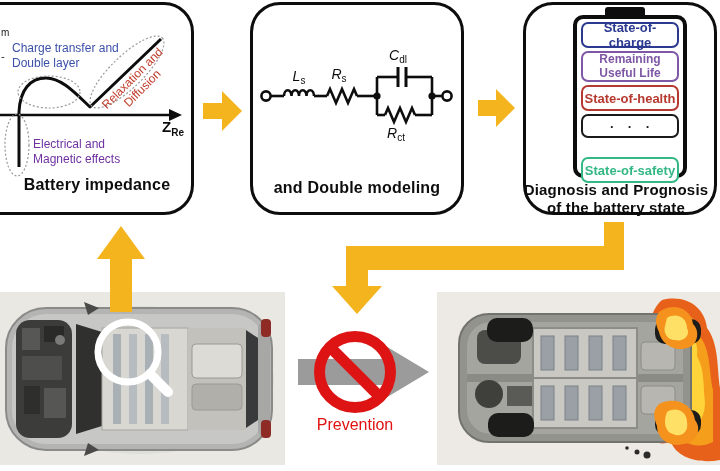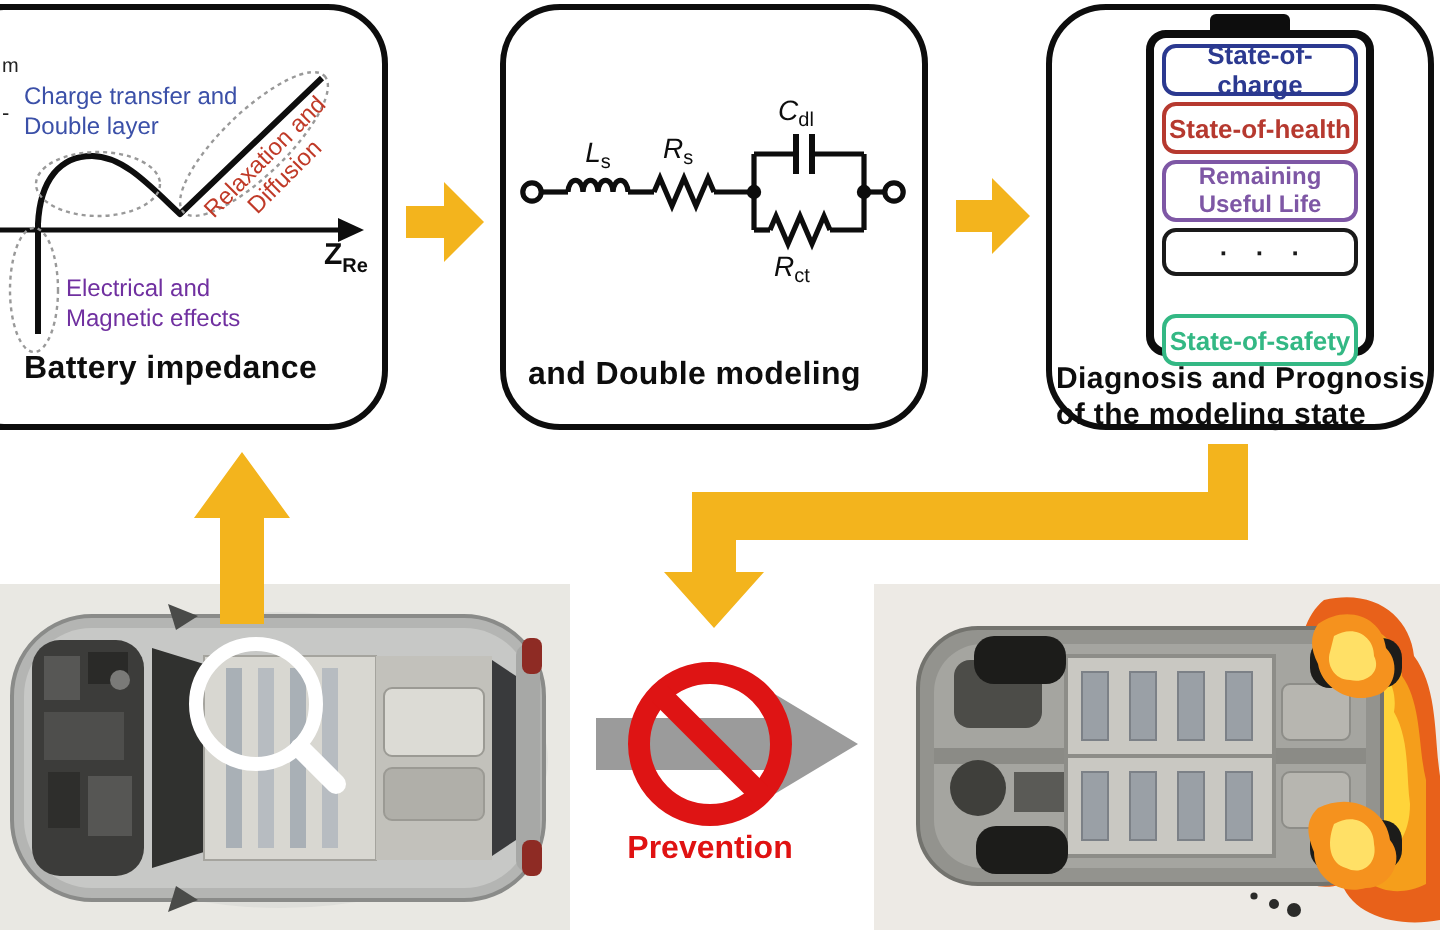--- a/index.html
+++ b/index.html
@@ -8,22 +8,22 @@
     background:#ffffff; font-family:"Liberation Sans", sans-serif;
   }
   .box {
     position:absolute; background:#ffffff; border:3.5px solid #0d0d0d;
     border-radius:30px; box-sizing:border-box;
   }
   #impedance-box { left:-28px; top:2px; width:222px; height:213px; }
   #modeling-box  { left:250px; top:2px; width:214px; height:213px; }
   #diagnosis-box { left:523px; top:2px; width:194px; height:213px; }
   .box-title {
-    position:absolute; font-weight:bold; color:#0d0d0d;
-    font-size:16px; line-height:18px; letter-spacing:0.2px;margin-left:12px;
+    position:absolute; text-align:center; font-weight:bold; color:#0d0d0d;
+    font-size:16px; line-height:18px; letter-spacing:0.2px;
   }
   #impedance-title { left:0px;   top:176px; width:194px; }
   #modeling-title  { left:252px; top:179px; width:210px; }
   #diagnosis-title { left:516px; top:181px; width:200px; font-size:15px; }
   svg { position:absolute; }
   #nyquist-plot { left:0; top:8px; }
   #circuit-diagram { left:250px; top:30px; }
   #left-photo { left:0; top:292px; }
   #right-photo { left:437px; top:292px; }
   #overlay { left:0; top:0; z-index:6; pointer-events:none; }
@@ -42,21 +42,21 @@
   .bat-item {
     border:2px solid #333; border-radius:7px; background:#fff;
     display:flex; align-items:center; justify-content:center;
     font-weight:bold; font-size:13px; height:26px; flex:none;
     box-sizing:border-box; text-align:center;
   }
   #bat-item-rul { height:31px; flex-direction:column; font-size:12px; line-height:13.5px; }
   #bat-item-dots { height:24px; font-size:13px; letter-spacing:5px; padding-left:5px; }
   #prevention-label {
     position:absolute; left:297px; top:416px; width:116px; text-align:center;
-    font-weight:bold; font-size:16px;
+    font-weight:normal; font-size:16px;
   }
   text { font-family:"Liberation Sans", sans-serif; }
 </style>
 </head>
 <body>
 
 <div id="canvas">
 
   <div id="impedance-box" class="box"></div>
   <div id="modeling-box" class="box"></div>
@@ -130,31 +130,31 @@
       <tspan>R</tspan><tspan dy="3" font-size="10" font-style="normal">ct</tspan>
     </text>
   </svg>
   <div id="modeling-title" class="box-title">
     <div>and Double modeling</div>
   </div>
 
   <div id="battery-terminal-tab"></div>
   <div id="battery-icon">
     <div class="bat-item" style="color: rgb(43, 57, 144); border-color: rgb(43, 57, 144);">State-of-charge</div>
-    <div class="bat-item" style="color: rgb(182, 57, 47); border-color: rgb(182, 57, 47);">State-of-health</div>
     <div class="bat-item" id="bat-item-rul" style="color: rgb(126, 87, 165); border-color: rgb(126, 87, 165);">
       <div>Remaining</div>
       <div>Useful Life</div>
     </div>
+    <div class="bat-item" style="color: rgb(182, 57, 47); border-color: rgb(182, 57, 47);">State-of-health</div>
     <div class="bat-item" id="bat-item-dots" style="color: rgb(26, 26, 26); border-color: rgb(26, 26, 26);">· · ·</div>
     <div class="bat-item" style="color: rgb(51, 184, 132); border-color: rgb(51, 184, 132); margin-top: 16px;">State-of-safety</div>
   </div>
   <div id="diagnosis-title" class="box-title">
     <div>Diagnosis and Prognosis</div>
-    <div>of the modeling state</div>
+    <div>of the battery state</div>
   </div>
 
   <svg id="left-photo" width="285" height="173" viewBox="0 0 285 173">
     <rect x="0" y="0" width="285" height="173" fill="#e9e8e3"></rect>
     <ellipse cx="140" cy="88" rx="134" ry="74" fill="#dededa"></ellipse>
     <g>
       <rect x="6" y="16" width="266" height="142" rx="40" fill="#b4b5b3" stroke="#8a8b89" stroke-width="2"></rect>
       <rect x="12" y="22" width="254" height="130" rx="34" fill="#c7c8c6"></rect>
       <polygon points="84,10 99,16 88,23" fill="#4a4b49"></polygon>
       <polygon points="84,164 99,158 88,151" fill="#4a4b49"></polygon>

